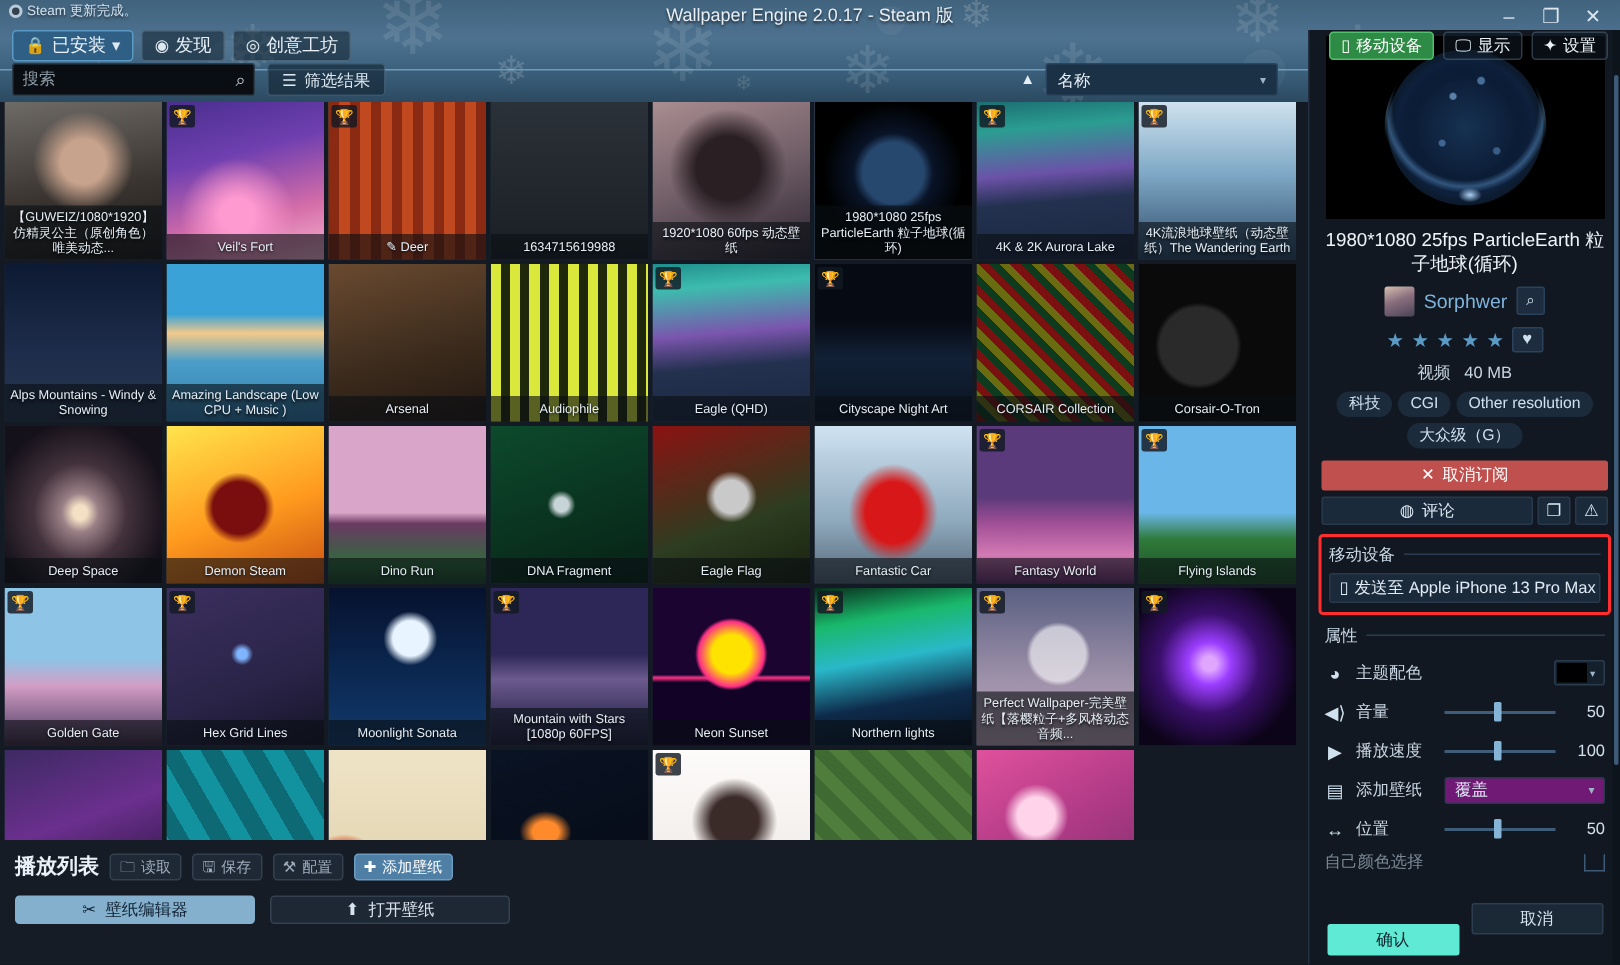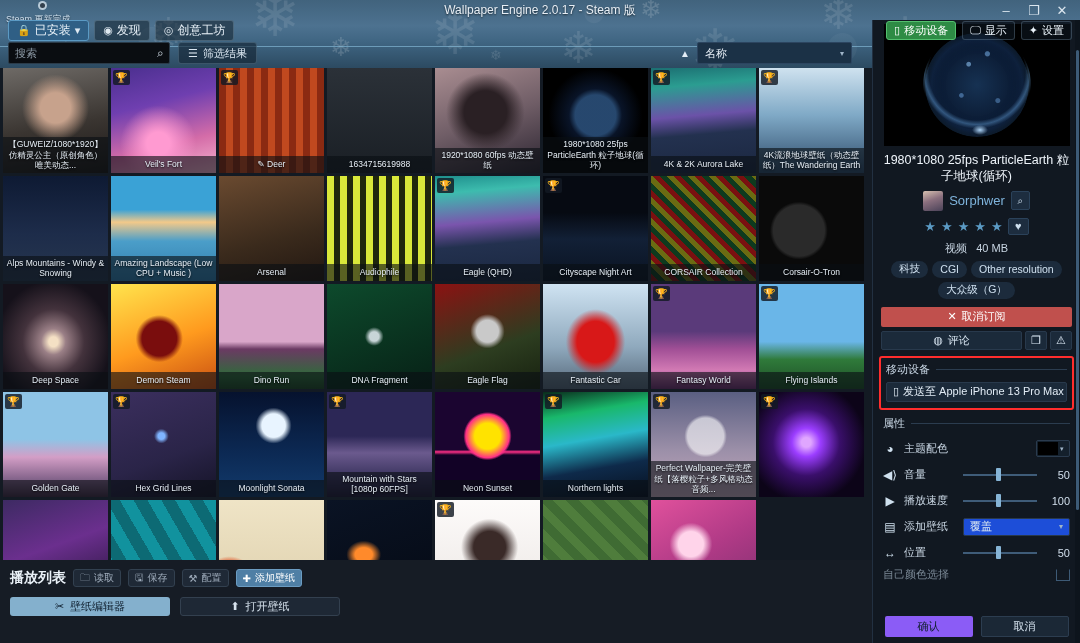--- a/index.html
+++ b/index.html
@@ -23,21 +23,21 @@
       linear-gradient(180deg,#41637d 0%,#4d7290 38%,#3f6582 62%,#2c4a61 100%);
     overflow:hidden;
   }
   .flake { position:absolute; color:rgba(255,255,255,.16); font-size:26px; line-height:1; user-select:none;}
   .flake.s  { font-size:14px; color:rgba(255,255,255,.13);}
   .flake.l  { font-size:44px; color:rgba(255,255,255,.11);}
   .flake.xl { font-size:60px; color:rgba(255,255,255,.10);}
 
   .steam-note{
     position:absolute; left:6px; top:1px; font-size:9px; color:#cfe0ee;
-    display:flex; align-items:center; gap:3px; z-index:6; text-shadow:0 1px 2px rgba(0,0,0,.6);flex-direction:column;
+    display:flex; align-items:center; gap:3px; z-index:6; text-shadow:0 1px 2px rgba(0,0,0,.6);
   }
   .steam-dot{ width:9px;height:9px;border-radius:50%;background:#b9cbd8; display:inline-block;
               position:relative; }
   .steam-dot:after{content:"";position:absolute;left:2px;top:2px;width:5px;height:5px;border-radius:50%;background:#33404d;}
 
   .win-title{
     position:absolute; left:0; top:0; width:1080px; height:20px; line-height:20px;
     text-align:center; font-size:12px; color:#e7eef5; z-index:5;
     text-shadow:0 1px 2px rgba(0,0,0,.65);
   }
@@ -215,32 +215,32 @@
   .slider .trk{ position:absolute; left:0; right:0; height:2px; background:#3f5c79; }
   .slider .knb{ position:absolute; width:5px; height:13px; background:#86b4d6; border-radius:1px; }
   .pval{ width:26px; text-align:right; font-size:11px; color:#d2dfec; }
   .swatch{
     width:34px;height:17px;background:#14202c;border:1px solid #2a3b4e;border-radius:2px;
     display:flex;align-items:center; padding:1px; gap:2px; margin-left:auto; cursor:default;
   }
   .swatch .col{ width:20px;height:13px;background:#000; }
   .swatch .cv{ font-size:7px;color:#9fb4c8; }
   .selectbox{
-    flex:1; height:18px; background:#1d4ed8; border:1px solid #28394c; border-radius:2px;
+    flex:1; height:18px; background:#701a75; border:1px solid #28394c; border-radius:2px;
     display:flex;align-items:center;justify-content:space-between;padding:0 6px;
     font-size:11px;color:#dbe7f2; cursor:default;
   }
   .selectbox .cv{ font-size:8px; color:#9fb4c8; }
   .cut-row{ display:flex; align-items:center; height:18px; gap:7px; font-size:11px; color:#7b8996;
             padding:0 10px; overflow:hidden; }
   .chk{ width:14px;height:12px;border:1px solid #3d5a76;border-top-color:transparent; margin-left:auto; }
   .foot{ position:absolute; left:0; right:0; bottom:6px; display:flex; gap:8px; justify-content:center; }
   .foot-btn{ width:88px;height:21px; border-radius:2px; display:flex; align-items:center; justify-content:center;
              font-size:11px; cursor:default; }
-  .foot-btn.ok{ background:#8b5cf6; color:#10202e; }
+  .foot-btn.ok{ background:#5eead4; color:#10202e;margin-top:14px; }
   .foot-btn.cancel{ background:#1b2836; border:1px solid #2c3d50; color:#d6e3ef; }
   .rscroll{ position:absolute; right:0; top:0; width:5px; height:623px; background:#0d141c;}
   .rscroll i{ position:absolute; left:1px; top:30px; width:3px; height:460px; background:#3d5b77; border-radius:2px; display:block;}
 </style>
 </head>
 <body>
 
 <div id="app">
 
   <div class="header-bg">

